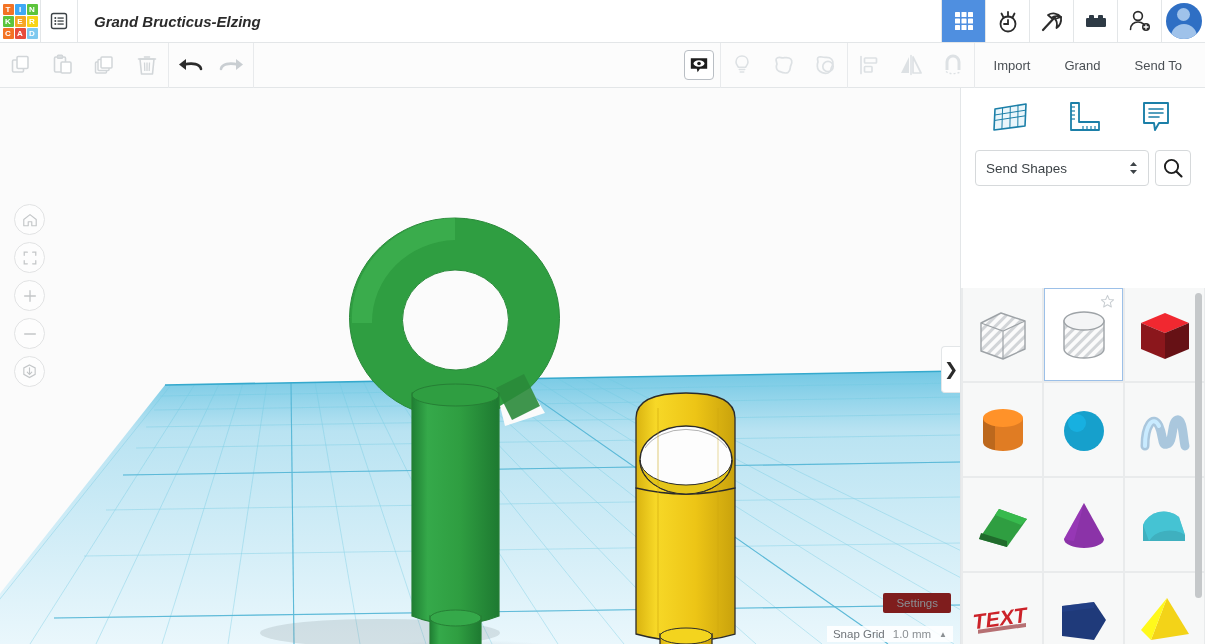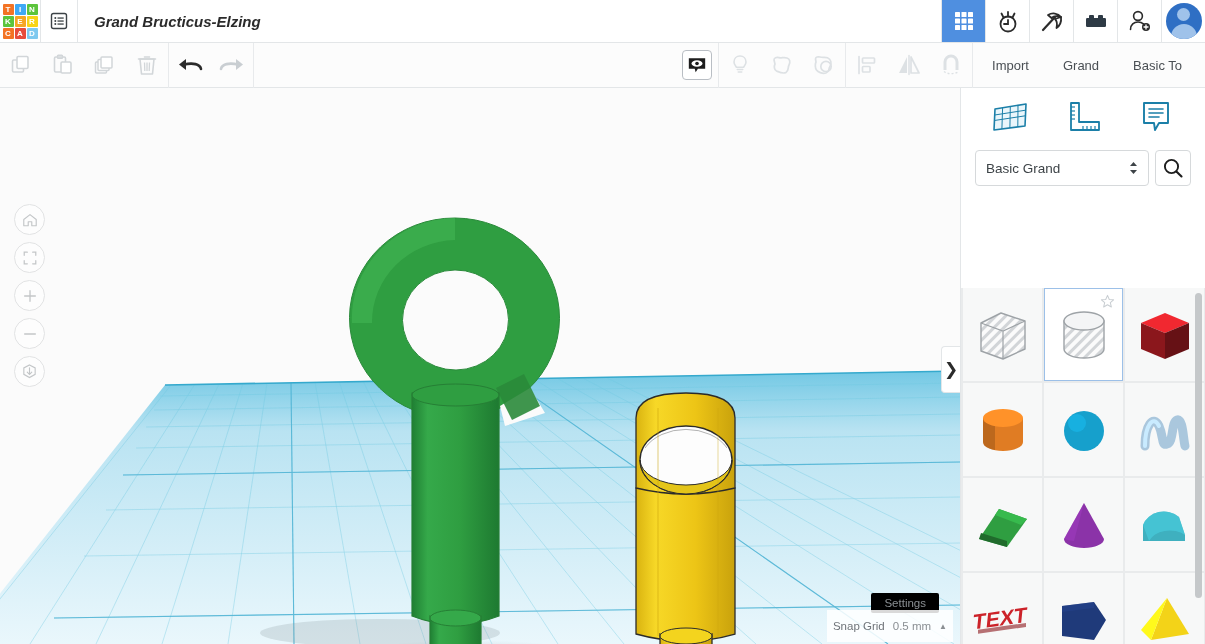--- a/index.html
+++ b/index.html
@@ -120,27 +120,27 @@
   }
 
   .panel-toggle {
     position: absolute; right: 0; top: 258px; width: 19px; height: 47px;
     background: #fff; border: 1px solid #e3e6e8; border-right: none;
     border-radius: 4px 0 0 4px; display: flex; align-items: center;
     justify-content: center; font-size: 17px; color: #2b2b2b;
   }
 
   .settings-btn {
-    position: absolute; right: 21px; bottom: 31px; background: #000000;
+    position: absolute; right: 9px; bottom: 31px; background: #7f1d1d;
     font-size: 11.5px; color: #8a8f93; padding: 4px 13px; border-radius: 2px;
   }
   .snapgrid {
     position: absolute; right: 7px; bottom: 2px; display: flex;
     align-items: center; gap: 8px; font-size: 11.5px; color: #6f7479;
-    background: rgba(255,255,255,0.85); padding: 10px 6px; margin-left: 48px;
+    background: rgba(255,255,255,0.85); padding: 2px 6px; margin-left: 48px;
   }
   .snapgrid .val { color: #8a8f93; }
   .snapgrid .caret { font-size: 8px; color: #8a8f93; }
 
   
   .rpanel {
     position: absolute; top: 88px; left: 960px; width: 245px; height: 556px;
     background: #fff; border-left: 1px solid #e3e6e8;
   }
   .rp-icons {
@@ -352,21 +352,21 @@
         <svg width="24" height="24" viewBox="0 0 24 24">
           <path d="M6 17 L6 9 A6 6 0 0 1 18 9 L18 17" fill="none" stroke="#dde1e4" stroke-width="3"></path>
           <path d="M5 18.5 C8 21 14 21.5 19 19" fill="none" stroke="#dde1e4" stroke-width="1.4" stroke-dasharray="2 2"></path>
         </svg>
       </div>
     </div>
     <div class="tb-sep"></div>
     <div class="tb-right">
       <div class="tb-text-btn">Import</div>
       <div class="tb-text-btn">Grand</div>
-      <div class="tb-text-btn">Basic To</div>
+      <div class="tb-text-btn">Send To</div>
     </div>
   </div>
 
   <div class="canvas">
     <svg class="plane-svg" width="960" height="556" viewBox="0 0 960 556">
       <defs>
         <linearGradient id="planeGrad" x1="0" y1="0" x2="0" y2="1">
           <stop offset="0%" stop-color="#72c8e4"></stop>
           <stop offset="22%" stop-color="#b9e3f2"></stop>
           <stop offset="100%" stop-color="#eaf7fc"></stop>
@@ -500,21 +500,21 @@
       <svg width="17" height="17" viewBox="0 0 18 18">
         <path d="M9 2 L15 5.2 L15 12 L9 15.4 L3 12 L3 5.2 Z" fill="none" stroke="#c3c6c8" stroke-width="1.2"></path>
         <path d="M9 5 L9 12 M6.6 9.6 L9 12.2 L11.4 9.6" fill="none" stroke="#c3c6c8" stroke-width="1.2" stroke-linecap="round"></path>
       </svg>
     </div>
 
     <div class="panel-toggle">❯</div>
     <div class="settings-btn">Settings</div>
     <div class="snapgrid">
       <span>Snap Grid</span>
-      <span class="val">0.5 mm</span>
+      <span class="val">1.0 mm</span>
       <span class="caret">▲</span>
     </div>
   </div>
 
   <div class="rpanel">
     <div class="rp-icons">
       <div>
         <svg width="40" height="36" viewBox="0 0 40 36">
           <path d="M5 10 L36 5 L35 27 L4 31 Z" fill="#eaf6fb" stroke="#1b7fa8" stroke-width="1.6" stroke-linejoin="round"></path>
           <g stroke="#1b7fa8" stroke-width="1">
@@ -548,21 +548,21 @@
             <path d="M13 10 L27 10"></path>
               <path d="M13 14 L27 14"></path>
               <path d="M13 18 L23 18"></path>
           </g>
         </svg>
       </div>
     </div>
 
     <div class="rp-search-row">
       <div class="rp-select">
-        <span>Basic Grand</span>
+        <span>Send Shapes</span>
         <span class="updown">
           <svg width="9" height="14" viewBox="0 0 9 14">
               <path d="M4.5 1 L8 5 L1 5 Z" fill="#3d4347"></path>
               <path d="M4.5 13 L8 9 L1 9 Z" fill="#3d4347"></path>
             </svg>
         </span>
       </div>
       <div class="rp-searchbtn">
         <svg width="22" height="22" viewBox="0 0 22 22">
           <circle cx="9.5" cy="9.5" r="6.6" fill="none" stroke="#1d1d1d" stroke-width="1.9"></circle>

